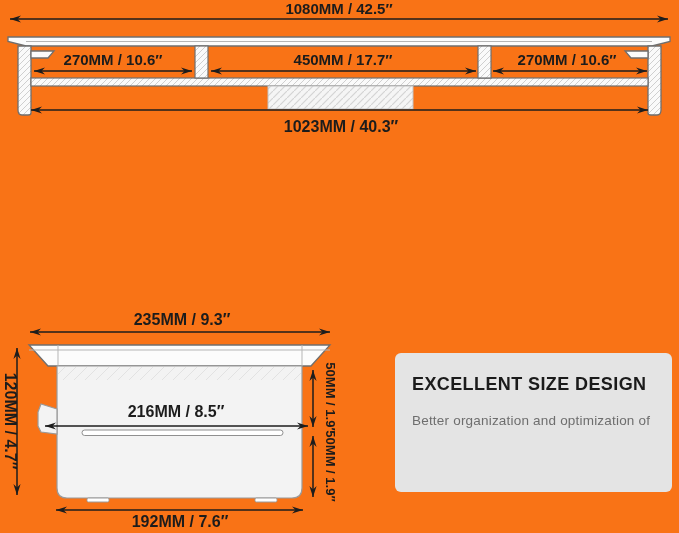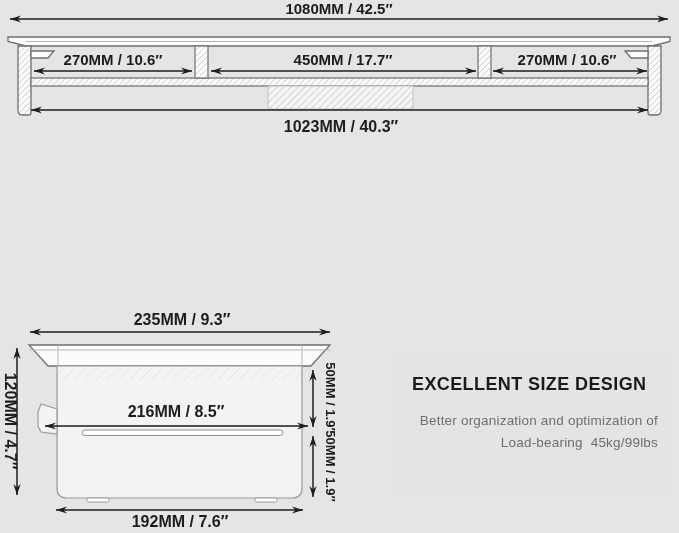--- a/index.html
+++ b/index.html
@@ -1,19 +1,19 @@
 <!DOCTYPE html>
 <html><head>
 <meta charset="utf-8">
 <style>
   html,body{margin:0;padding:0;background:#ffffff;}
   .canvas{
     position:relative;
     width:679px;height:533px;
-    background:#e5e5e5;
+    background:#f97316;
     font-family:"Liberation Sans", sans-serif;
     overflow:hidden;
   }
   svg{position:absolute;display:block;}
   #front-view{left:0;top:0;}
   #side-view{left:0;top:300px;}
 
   .dim-line{stroke:#1d1d1d;stroke-width:1.5;fill:none;}
   .dim-head{fill:#1d1d1d;stroke:none;}
   .dim-text{
@@ -45,21 +45,20 @@
     letter-spacing:0.4px;
     color:#1b1b1b;
     white-space:nowrap;
   }
   .info-line{
     font-size:13.5px;
     line-height:22px;
     color:#6e6e6e;
     letter-spacing:0.2px;
     white-space:pre-wrap;
-    text-align:right;
   }
 </style>
 </head>
 <body>
 
 <div class="canvas">
 
   <svg id="front-view" width="679" height="150" viewBox="0 0 679 150">
     <defs>
       <pattern id="hatchLight" width="6" height="6" patternUnits="userSpaceOnUse">
@@ -201,16 +200,15 @@
       <line class="dim-line" x1="56" y1="210" x2="303" y2="210"></line>
       <use href="#ah" class="dim-head" transform="translate(56,210)"></use>
       <use href="#ah" class="dim-head" transform="translate(303,210) scale(-1,1)"></use>
       <text class="dim-text lg" x="180" y="227">192MM / 7.6″</text>
     </g>
   </svg>
 
   <div class="info-box">
     <h2 class="info-title">EXCELLENT SIZE DESIGN</h2>
     <div class="info-line">Better organization and optimization of</div>
-    <div class="info-line">Load-bearing  45kg/99lbs</div>
   </div>
 
 </div>
 
 </body></html>

